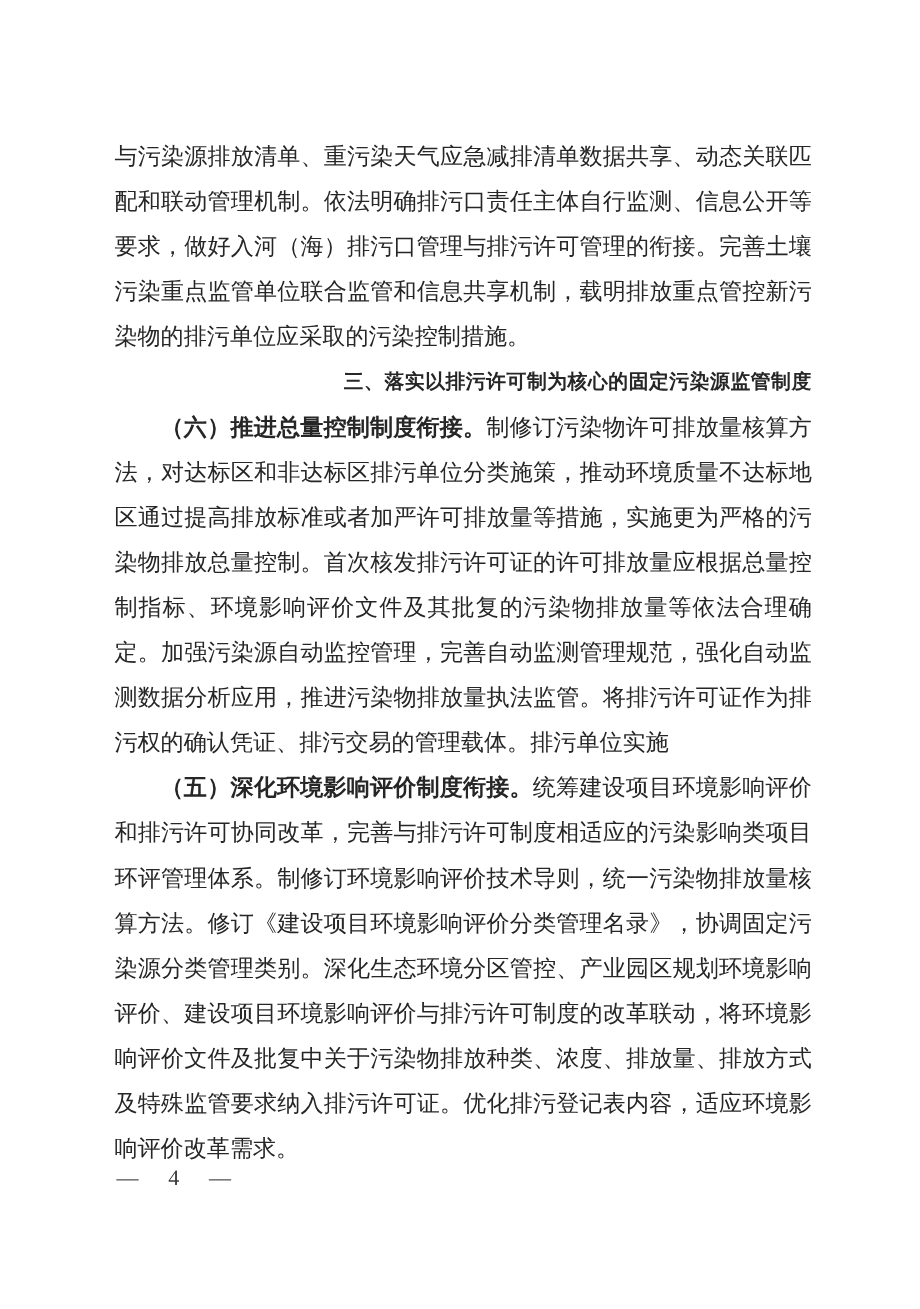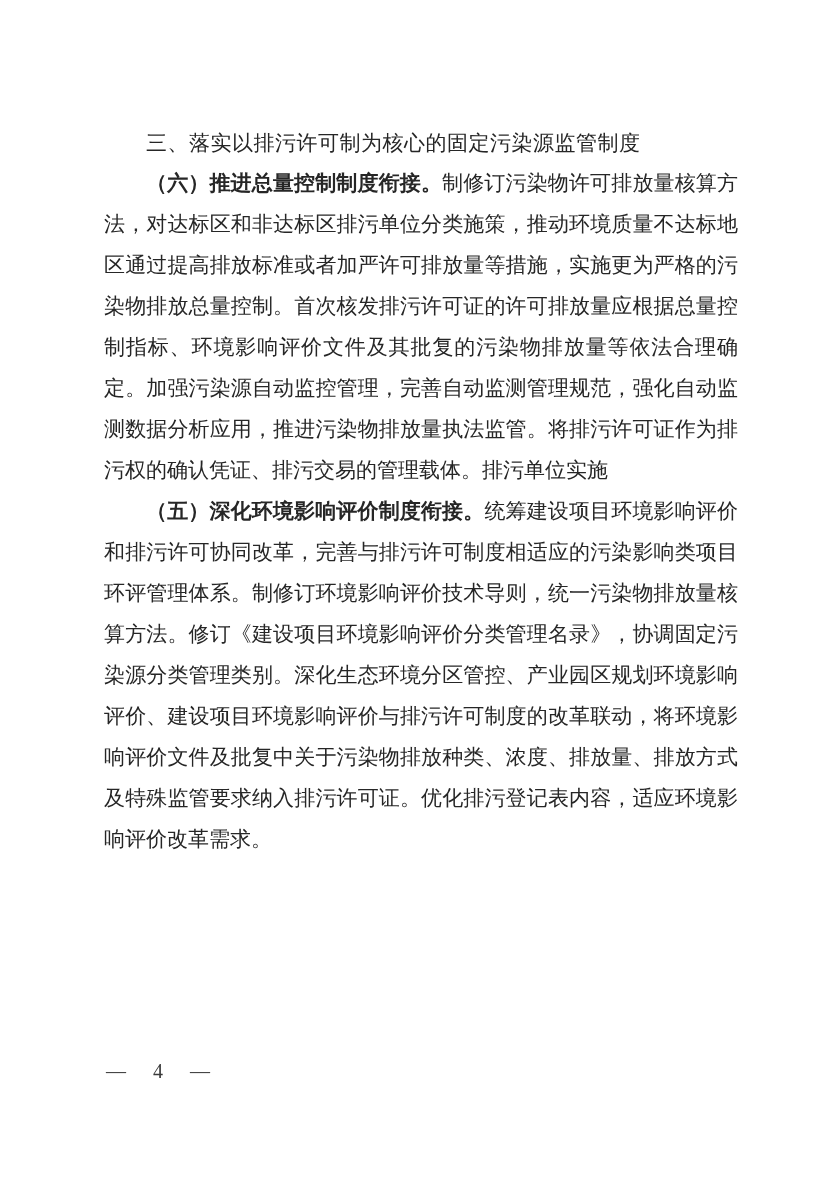--- a/index.html
+++ b/index.html
@@ -29,26 +29,27 @@
     text-align: justify;
     text-justify: inter-character;
     word-break: break-all;
     overflow-wrap: anywhere;
   }
   .para.indent {
     text-indent: 2em;
   }
   .section-heading {
     margin: 0;
-    font-size: 21px;
+    font-size: 18px;
     line-height: 41px;
-    font-weight: 400;
+    font-weight: 700;
     font-family: "Liberation Sans", "DejaVu Sans", sans-serif;
     text-indent: 2em;
     letter-spacing: 0.5px;
+    text-align: right;
   }
   .clause-lead {
     font-weight: 700;
   }
   .page-number {
     position: absolute;
     left: 106px;
     top: 1060px;
     font-size: 20px;
     letter-spacing: 6px;
@@ -56,20 +57,21 @@
     color: #3a3a3a;
     white-space: nowrap;
   }
 </style>
 </head>
 <body>
 
 <div class="page">
   <div class="content">
 
+    <p class="para">与污染源排放清单、重污染天气应急减排清单数据共享、动态关联匹配和联动管理机制。依法明确排污口责任主体自行监测、信息公开等要求，做好入河（海）排污口管理与排污许可管理的衔接。完善土壤污染重点监管单位联合监管和信息共享机制，载明排放重点管控新污染物的排污单位应采取的污染控制措施。</p>
 
     <h2 class="section-heading">三、落实以排污许可制为核心的固定污染源监管制度</h2>
 
     <p class="para indent"><span class="clause-lead">（六）推进总量控制制度衔接。</span><span>制修订污染物许可排放量核算方法，对达标区和非达标区排污单位分类施策，推动环境质量不达标地区通过提高排放标准或者加严许可排放量等措施，实施更为严格的污染物排放总量控制。首次核发排污许可证的许可排放量应根据总量控制指标、环境影响评价文件及其批复的污染物排放量等依法合理确定。加强污染源自动监控管理，完善自动监测管理规范，强化自动监测数据分析应用，推进污染物排放量执法监管。将排污许可证作为排污权的确认凭证、排污交易的管理载体。排污单位实施</span></p>
 
     <p class="para indent"><span class="clause-lead">（五）深化环境影响评价制度衔接。</span><span>统筹建设项目环境影响评价和排污许可协同改革，完善与排污许可制度相适应的污染影响类项目环评管理体系。制修订环境影响评价技术导则，统一污染物排放量核算方法。修订《建设项目环境影响评价分类管理名录》，协调固定污染源分类管理类别。深化生态环境分区管控、产业园区规划环境影响评价、建设项目环境影响评价与排污许可制度的改革联动，将环境影响评价文件及批复中关于污染物排放种类、浓度、排放量、排放方式及特殊监管要求纳入排污许可证。优化排污登记表内容，适应环境影响评价改革需求。</span></p>
 
   </div>
 
   <div class="page-number">— 4 —</div>

